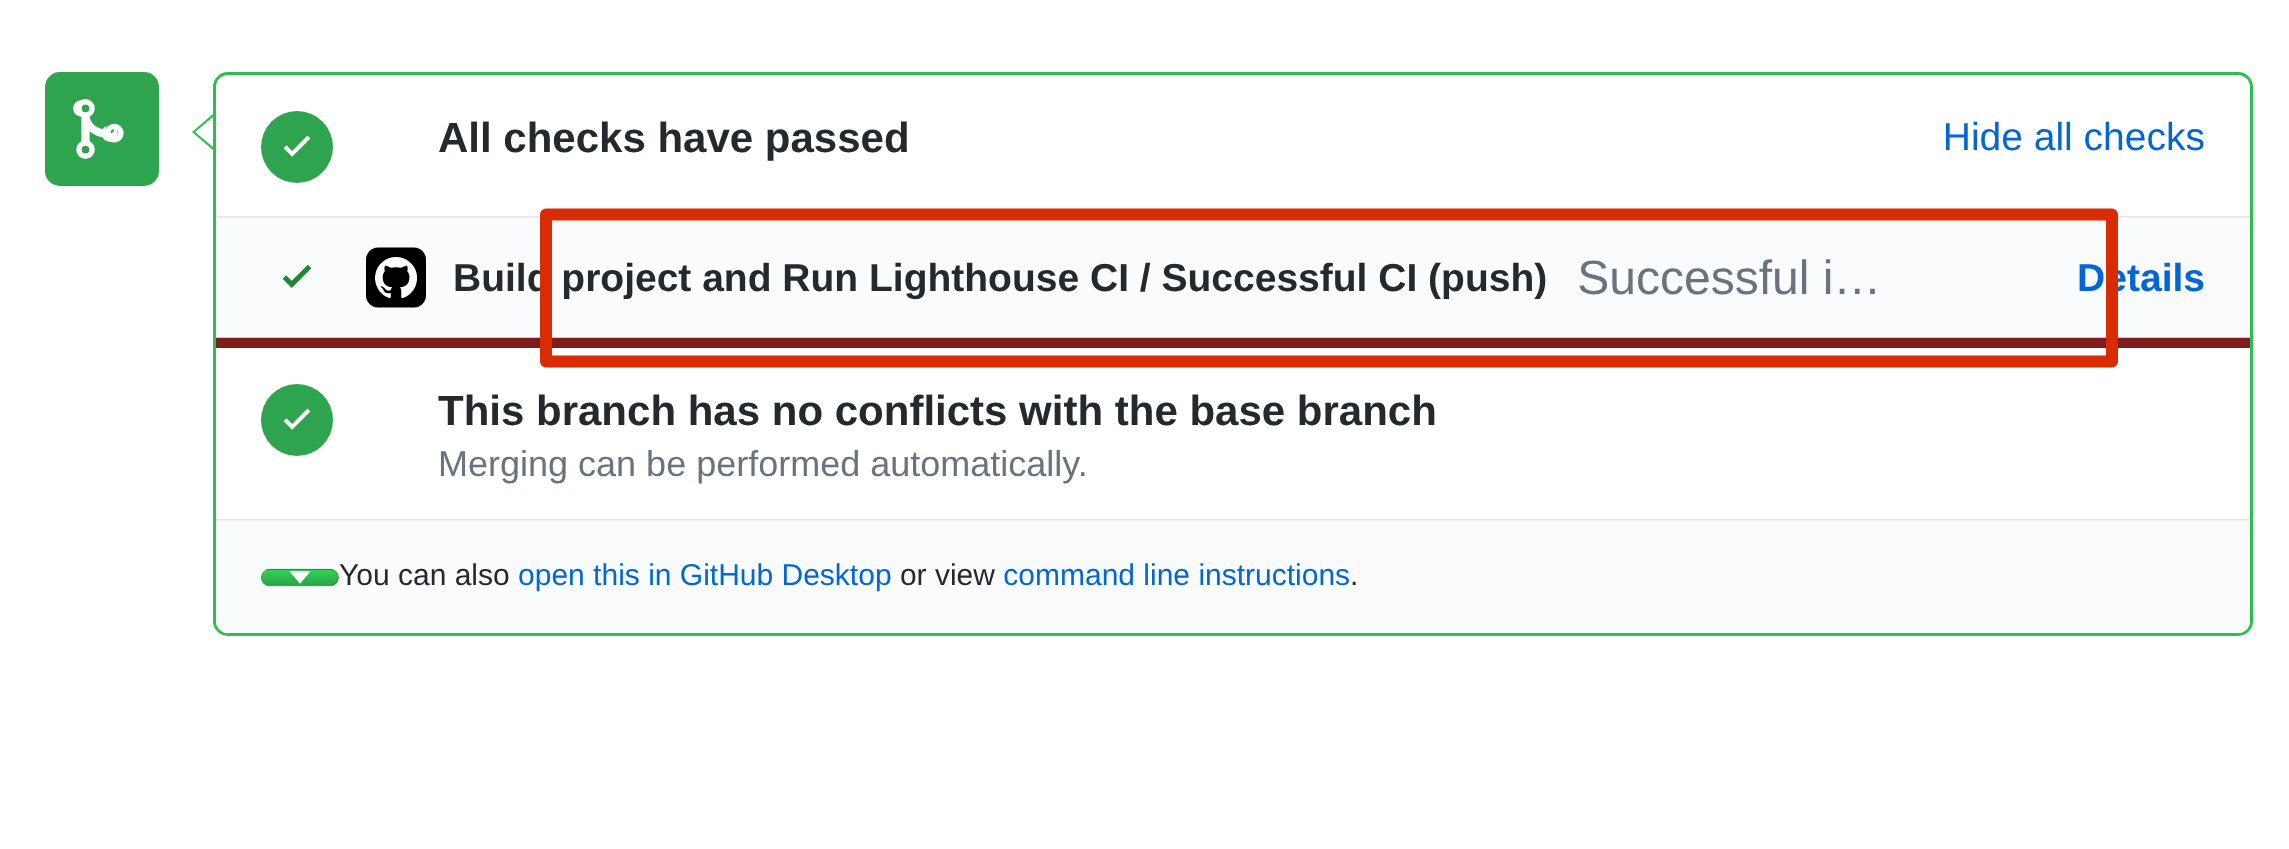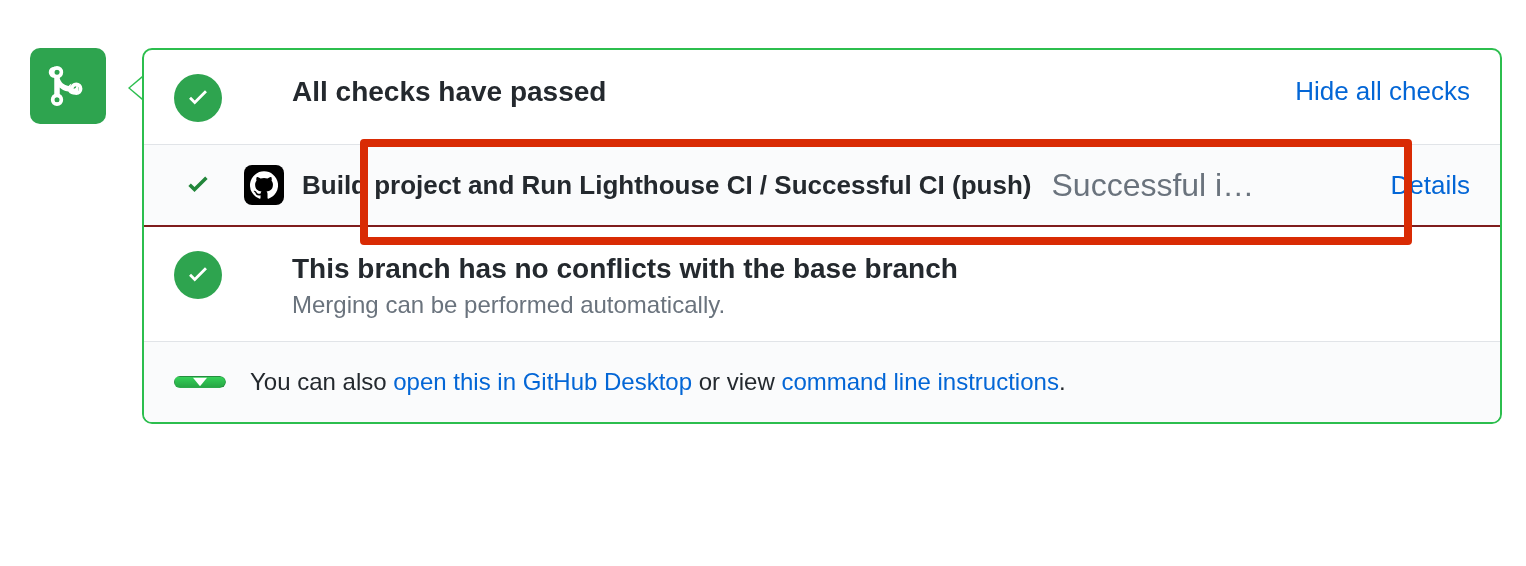--- a/index.html
+++ b/index.html
@@ -57,21 +57,21 @@
     border-radius: 10px;
     background: #fff;
     overflow: hidden;
   }
   .section {
     display: flex;
     align-items: flex-start;
     padding: 24px 30px 22px 30px;
     gap: 48px;
   }
-  .section.border-top { border-top: 2px solid #7f1d1d; }
+  .section.border-top { border-top: 7px solid #7f1d1d; }
   .status-circle {
     width: 48px;
     height: 48px;
     border-radius: 50%;
     background: #2ea44f;
     display: flex;
     align-items: center;
     justify-content: center;
     flex-shrink: 0;
   }
@@ -149,20 +149,21 @@
     text-overflow: ellipsis;
     flex-shrink: 1;
     min-width: 0;
   }
   .check-spacer { flex: 1; }
   .details-link {
     color: #0366d6;
     font-size: 26px;
     text-decoration: none;
     margin-left: 40px;
+    font-weight: bold;
   }
   .highlight-box {
     position: absolute;
     border: 8px solid #d92b04;
     border-radius: 4px;
     pointer-events: none;
     left: 216px;
     top: -6px;
     width: 1052px;
     height: 106px;
@@ -197,22 +198,21 @@
     border-bottom-left-radius: 8px;
   }
   .merge-caret {
     width: 52px;
     border-left: 1px solid rgba(27,31,35,0.25);
     border-top-right-radius: 8px;
     border-bottom-right-radius: 8px;
   }
   .merge-caret svg { width: 14px; height: 10px; fill: #fff; }
   .merge-text {
-    margin-left: 24px;
-    font-size: 24px;
+    font-size: 20px;
     color: #24292e;
   }
   .merge-text a { color: #0366d6; text-decoration: none; }
 </style>
 </head>
 <body>
 
 <div class="container">
   <div class="marker">
     <svg viewBox="0 0 16 16">

